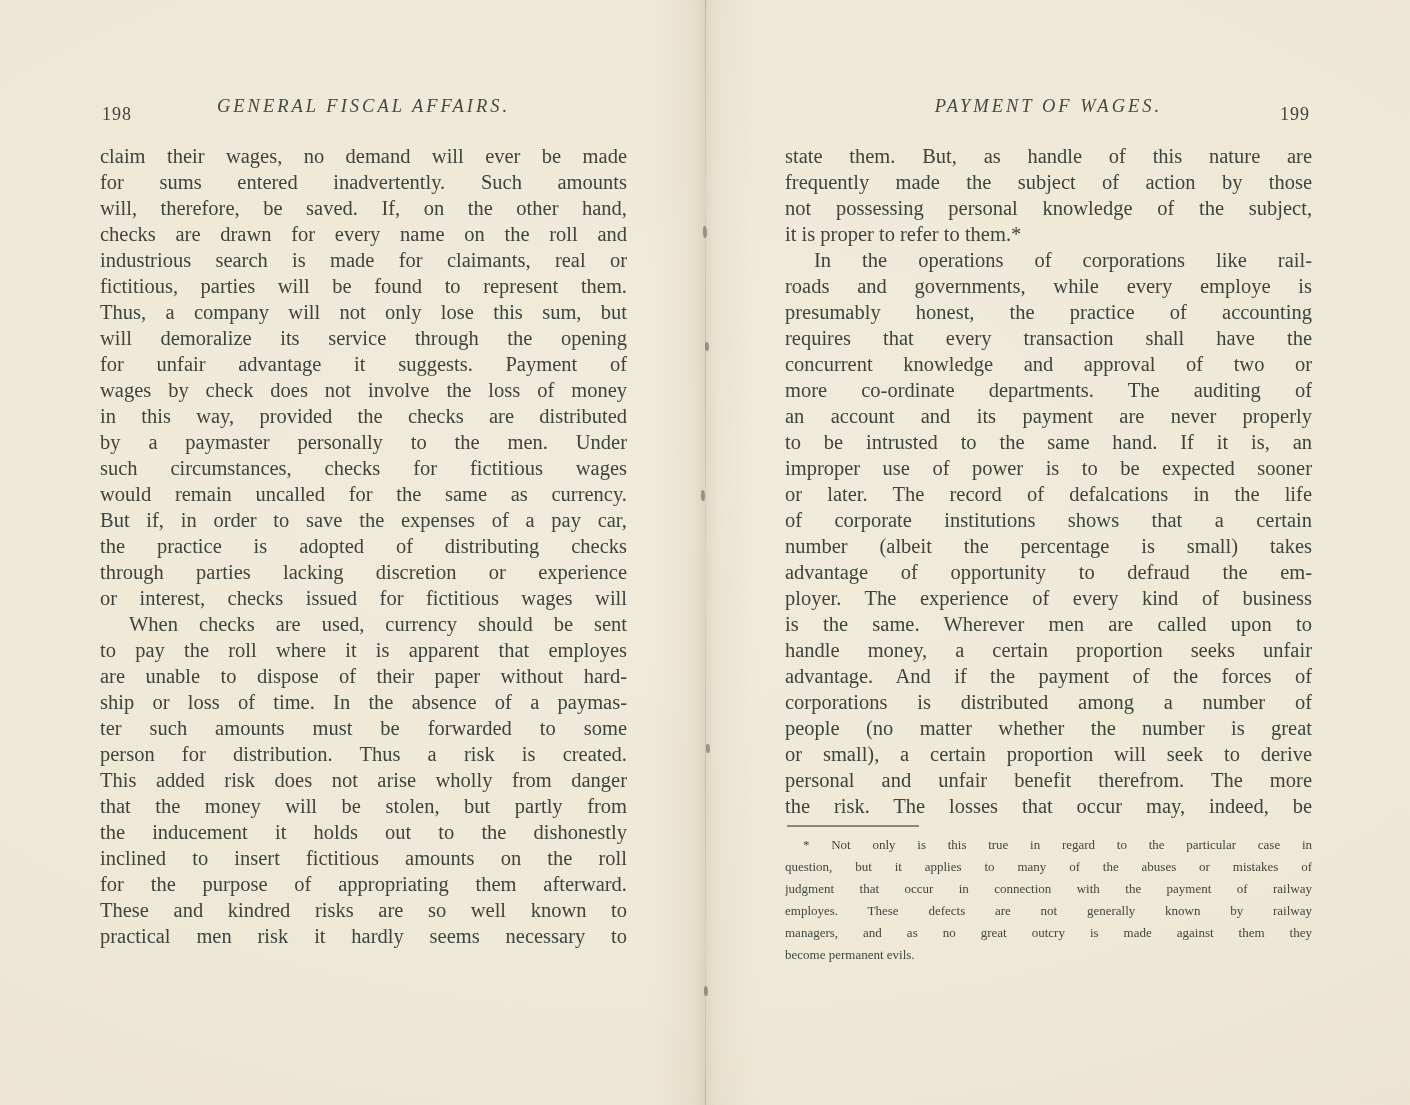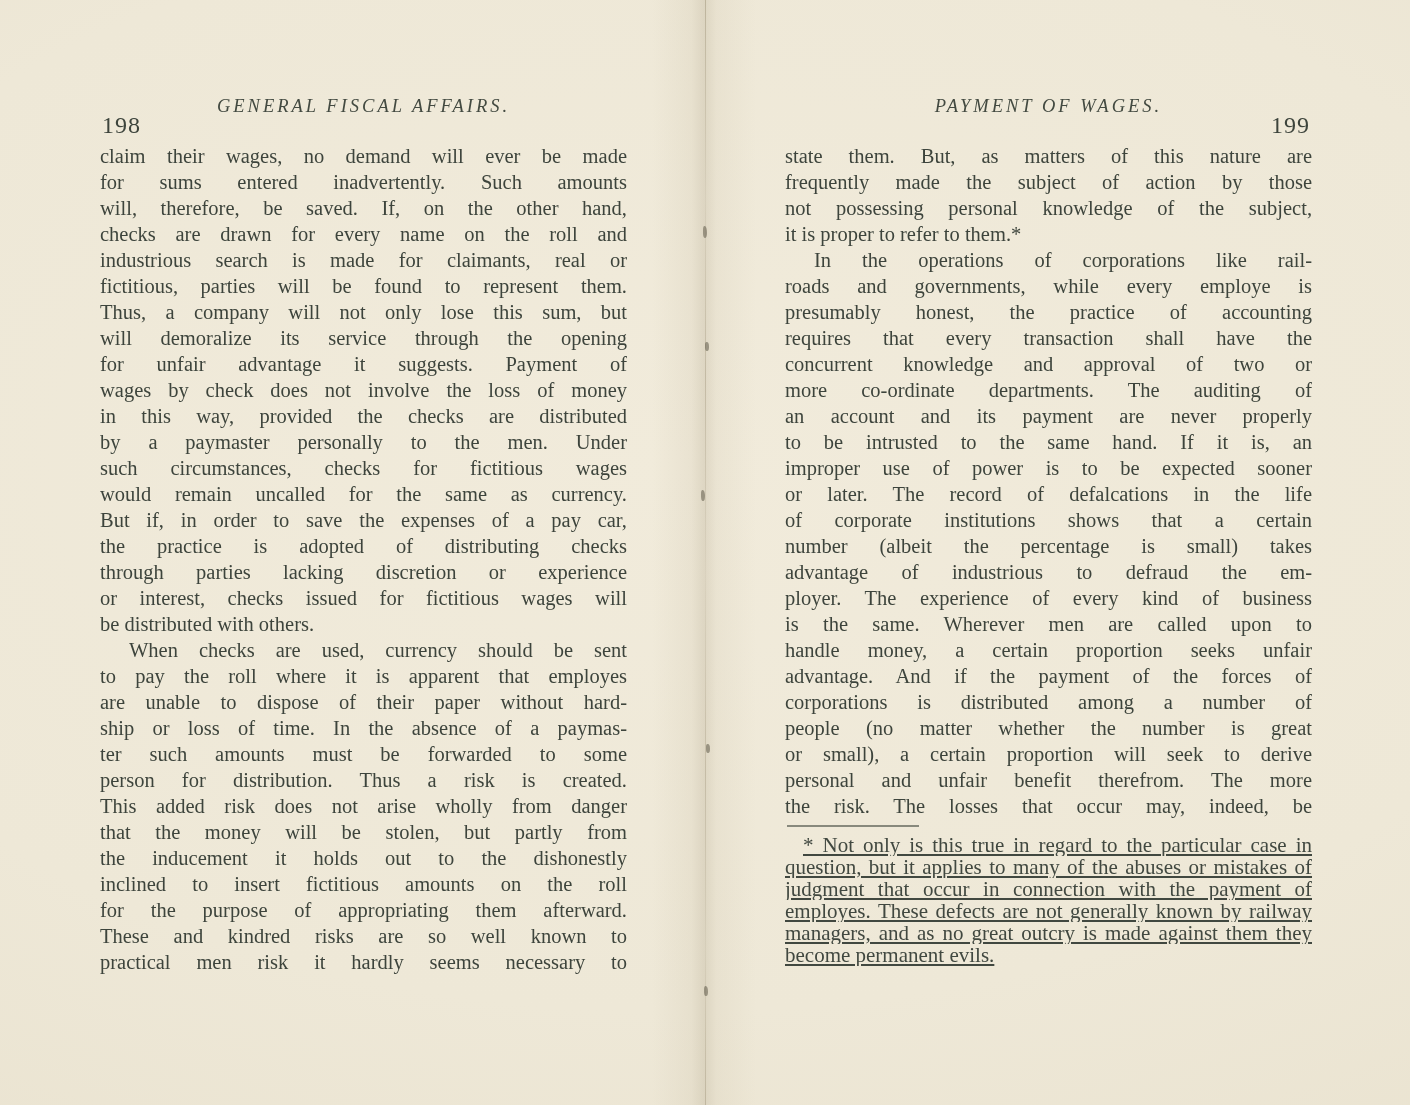--- a/index.html
+++ b/index.html
@@ -48,22 +48,22 @@
     position: absolute; top: 96px; width: 527px;
     color: #3d443c;
   }
   .page-left  { left: 100px; }
   .page-right { left: 785px; }
 
   .runhead {
     position: relative; height: 26px; margin-bottom: 21px;
   }
   .runhead .pagenum {
-    position: absolute; top: 16px;
-    font-size: 24px; letter-spacing: 1px; color: #3d443c;
+    position: absolute; top: 8px;
+    font-size: 18px; letter-spacing: 1px; color: #3d443c;
   }
   .runhead .pagenum.numleft  { left: 2px; }
   .runhead .pagenum.numright { right: 2px; margin-left: 28px; }
   .runhead .title {
     display: block; text-align: center;
     font-style: italic; font-size: 18.5px; letter-spacing: 3px;
     color: #434a41;
   }
 
   .textblock { width: 527px; }
@@ -79,26 +79,25 @@
   .line.last   { text-align-last: left; }
   .line.indent { text-indent: 29px; }
 
   .footnote { margin-top: 6px; }
   .fn-rule {
     width: 132px; height: 2px; margin: 0 0 7px 2px;
     background: rgba(80,86,75,0.65);
   }
   .fn-line {
     height: 22px; line-height: 22px;
-    font-size: 21px;
+    font-size: 13px;
     text-align: justify;
     text-align-last: justify;
     overflow: hidden;
     color: #414840;
-    text-decoration: underline;
   }
   .fn-line.last   { text-align-last: left; }
   .fn-line.indent { text-indent: 18px; }
 </style>
 </head>
 <body>
 
 <div class="spread">
   <div class="gutter"></div>
   <div class="crease"></div>
@@ -126,21 +125,20 @@
         <div class="line">for unfair advantage it suggests. Payment of</div>
         <div class="line">wages by check does not involve the loss of money</div>
         <div class="line">in this way, provided the checks are distributed</div>
         <div class="line">by a paymaster personally to the men. Under</div>
         <div class="line">such circumstances, checks for fictitious wages</div>
         <div class="line">would remain uncalled for the same as currency.</div>
         <div class="line">But if, in order to save the expenses of a pay car,</div>
         <div class="line">the practice is adopted of distributing checks</div>
         <div class="line">through parties lacking discretion or experience</div>
         <div class="line">or interest, checks issued for fictitious wages will</div>
-        <div class="line last">be distributed with others.</div>
         <div class="line indent">When checks are used, currency should be sent</div>
         <div class="line">to pay the roll where it is apparent that employes</div>
         <div class="line">are unable to dispose of their paper without hard-</div>
         <div class="line">ship or loss of time. In the absence of a paymas-</div>
         <div class="line">ter such amounts must be forwarded to some</div>
         <div class="line">person for distribution. Thus a risk is created.</div>
         <div class="line">This added risk does not arise wholly from danger</div>
         <div class="line">that the money will be stolen, but partly from</div>
         <div class="line">the inducement it holds out to the dishonestly</div>
         <div class="line">inclined to insert fictitious amounts on the roll</div>
@@ -150,37 +148,37 @@
       </div>
   </div>
 
   <div class="page page-right">
     <div class="runhead">
       <span class="title">PAYMENT OF WAGES.</span>
       <span class="pagenum numright">199</span>
     </div>
     <div class="textblock">
 
-    <div class="line">state them. But, as matters of this nature are</div>
+    <div class="line">state them. But, as handle of this nature are</div>
         <div class="line">frequently made the subject of action by those</div>
         <div class="line">not possessing personal knowledge of the subject,</div>
         <div class="line last">it is proper to refer to them.*</div>
         <div class="line indent">In the operations of corporations like rail-</div>
         <div class="line">roads and governments, while every employe is</div>
         <div class="line">presumably honest, the practice of accounting</div>
         <div class="line">requires that every transaction shall have the</div>
         <div class="line">concurrent knowledge and approval of two or</div>
         <div class="line">more co-ordinate departments. The auditing of</div>
         <div class="line">an account and its payment are never properly</div>
         <div class="line">to be intrusted to the same hand. If it is, an</div>
         <div class="line">improper use of power is to be expected sooner</div>
         <div class="line">or later. The record of defalcations in the life</div>
         <div class="line">of corporate institutions shows that a certain</div>
         <div class="line">number (albeit the percentage is small) takes</div>
-        <div class="line">advantage of industrious to defraud the em-</div>
+        <div class="line">advantage of opportunity to defraud the em-</div>
         <div class="line">ployer. The experience of every kind of business</div>
         <div class="line">is the same. Wherever men are called upon to</div>
         <div class="line">handle money, a certain proportion seeks unfair</div>
         <div class="line">advantage. And if the payment of the forces of</div>
         <div class="line">corporations is distributed among a number of</div>
         <div class="line">people (no matter whether the number is great</div>
         <div class="line">or small), a certain proportion will seek to derive</div>
         <div class="line">personal and unfair benefit therefrom. The more</div>
         <div class="line">the risk. The losses that occur may, indeed, be</div>
       </div>

